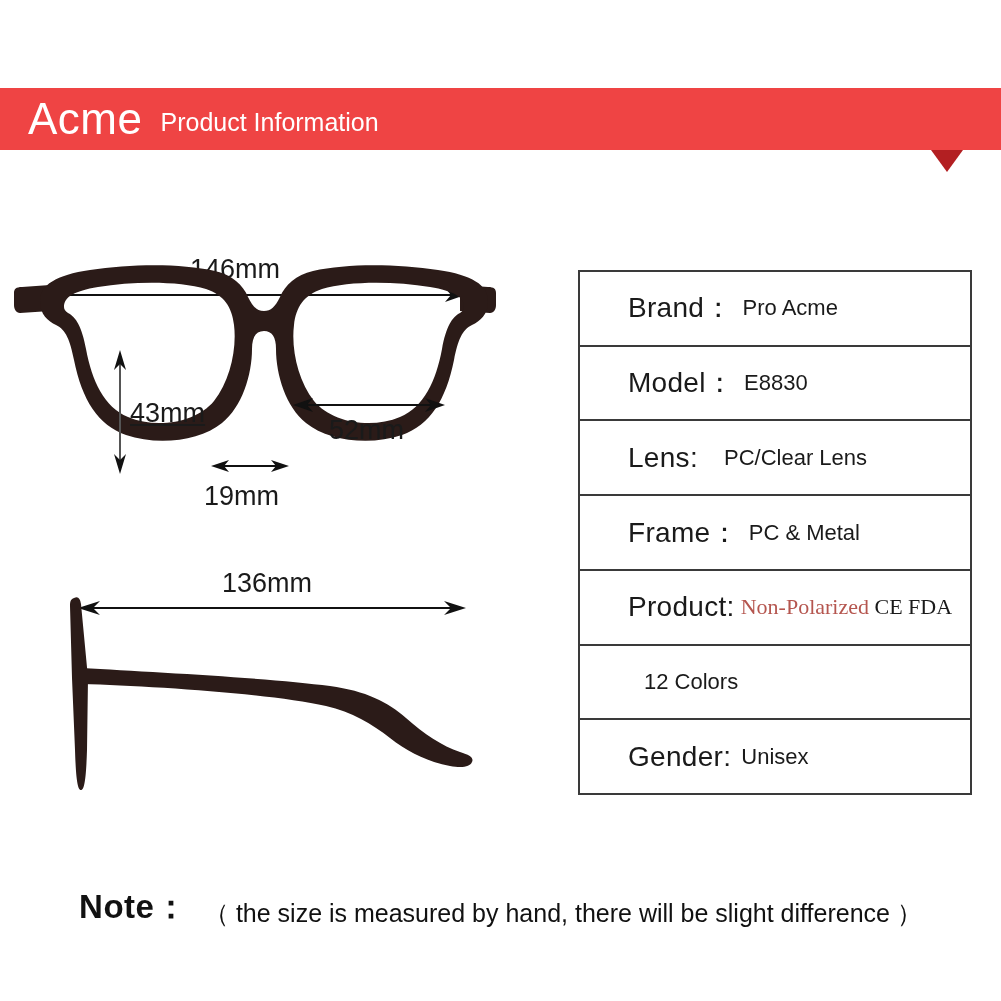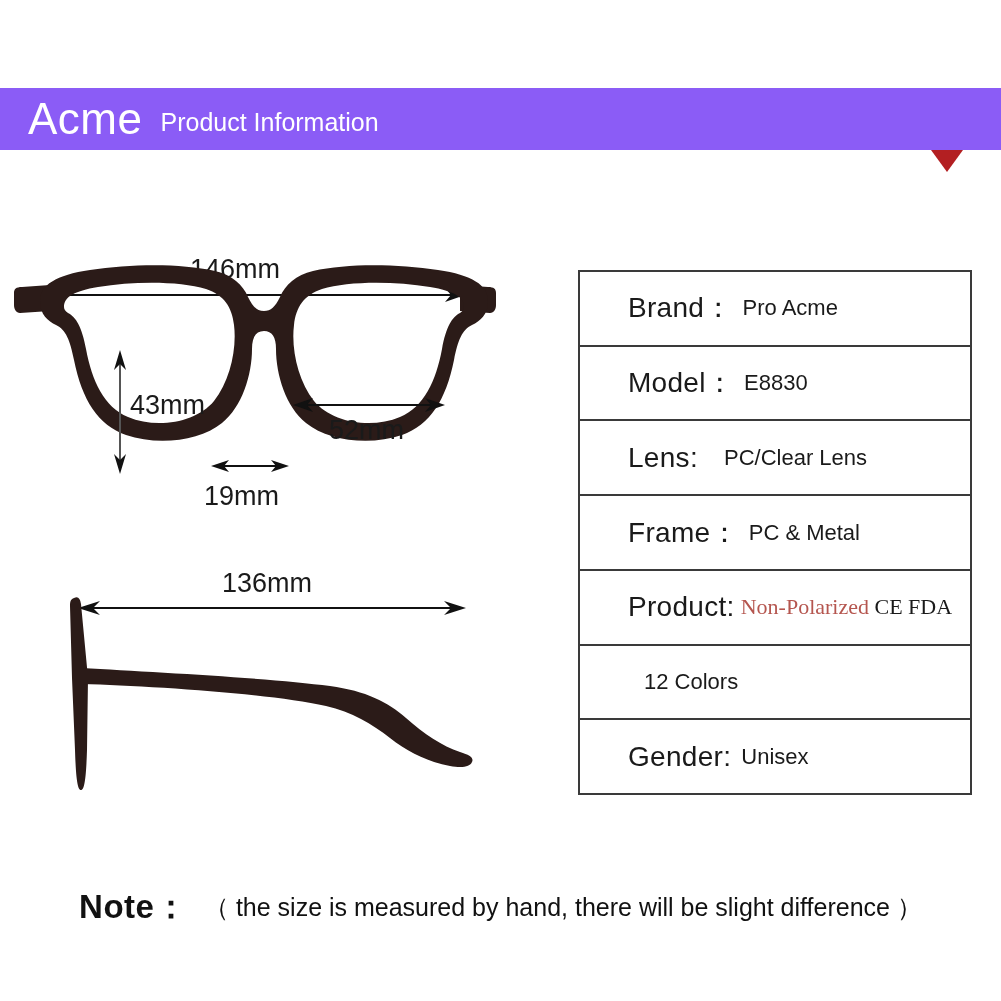--- a/index.html
+++ b/index.html
@@ -1,20 +1,20 @@
 <!DOCTYPE html>
 <html><head>
 <meta charset="utf-8">
 <style>
   html,body{margin:0;padding:0;}
   body{width:1001px;height:1001px;background:#ffffff;font-family:"Liberation Sans",sans-serif;position:relative;overflow:hidden;}
   #stage{position:absolute;left:0;top:0;width:1001px;height:1001px;}
 
   
-  .banner{position:absolute;left:0;top:88px;width:1001px;height:62px;background:#8b5cf6;}
+  .banner{position:absolute;left:0;top:88px;width:1001px;height:62px;background:#ef4444;}
   .banner-inner{position:absolute;left:28px;top:0;height:62px;display:flex;align-items:center;}
   .brand-word{color:#ffffff;font-size:44px;font-weight:300;letter-spacing:0.5px;line-height:1;font-family:"Liberation Sans",sans-serif;}
   .banner-sub{color:#ffffff;font-size:25px;font-weight:400;margin-left:18px;line-height:1;position:relative;top:3px;}
   .ribbon-notch{position:absolute;left:931px;top:150px;width:0;height:0;border-left:16px solid transparent;border-right:16px solid transparent;border-top:22px solid #b31f22;}
 
   
   .diagram-col{position:absolute;left:0;top:150px;width:560px;height:700px;}
 
   .dim-label{position:absolute;font-size:27px;color:#1a1a1a;font-weight:400;white-space:nowrap;font-family:"Liberation Sans",sans-serif;}
 
@@ -26,21 +26,21 @@
   
   .spec-table{position:absolute;left:578px;top:270px;width:394px;height:525px;border:2px solid #3a3a3a;box-sizing:border-box;display:flex;flex-direction:column;}
   .spec-row{flex:1 1 0;border-bottom:2px solid #3a3a3a;display:flex;align-items:center;padding-left:48px;box-sizing:border-box;}
   .spec-row:last-child{border-bottom:none;}
   .spec-label{font-size:28px;font-weight:300;color:#1a1a1a;letter-spacing:0.3px;white-space:nowrap;}
   .spec-value{font-size:22px;font-weight:400;color:#1a1a1a;margin-left:10px;white-space:nowrap;}
   .spec-value.tight{margin-left:6px;font-family:Liberation Serif, serif;}
   .spec-value .hl{color:#b5564f;}
 
   
-  .note-wrap{position:absolute;left:0;top:885px;width:1001px;display:flex;justify-content:center;align-items:center;}
+  .note-wrap{position:absolute;left:0;top:885px;width:1001px;display:flex;justify-content:center;align-items:flex-end;}
   .note-label{font-size:33px;font-weight:700;color:#111;letter-spacing:0.5px;}
   .note-text{font-size:25px;font-weight:400;color:#111;margin-left:16px;}
 </style>
 </head>
 <body>
 
 <div id="stage">
 
   <div class="banner">
     <div class="banner-inner">
@@ -111,21 +111,21 @@
           Z
         "></path>
       </g>
     </svg>
 
     <svg class="arrow-svg" style="left:110px;top:196px;" width="20" height="132" viewBox="0 0 20 132">
       <line x1="10" y1="8" x2="10" y2="124" stroke="#555" stroke-width="2"></line>
       <path d="M10,4 L4,24 L10,18 L16,24 Z" fill="#111"></path>
       <path d="M10,128 L4,108 L10,114 L16,108 Z" fill="#111"></path>
     </svg>
-    <div class="dim-label" style="left:130px;top:240px;">43mm</div>
+    <div class="dim-label" style="left:130px;top:248px;text-decoration:underline;">43mm</div>
 
     <svg class="arrow-svg" style="left:288px;top:245px;" width="162" height="20" viewBox="0 0 162 20">
       <line x1="8" y1="10" x2="154" y2="10" stroke="#111" stroke-width="2"></line>
       <path d="M5,10 L25,3 L19,10 L25,17 Z" fill="#111"></path>
       <path d="M157,10 L137,3 L143,10 L137,17 Z" fill="#111"></path>
     </svg>
     <div class="dim-label" style="left:329px;top:265px;">52mm</div>
 
     <svg class="arrow-svg" style="left:208px;top:307px;" width="84" height="18" viewBox="0 0 84 18">
       <line x1="6" y1="9" x2="78" y2="9" stroke="#111" stroke-width="2"></line>

